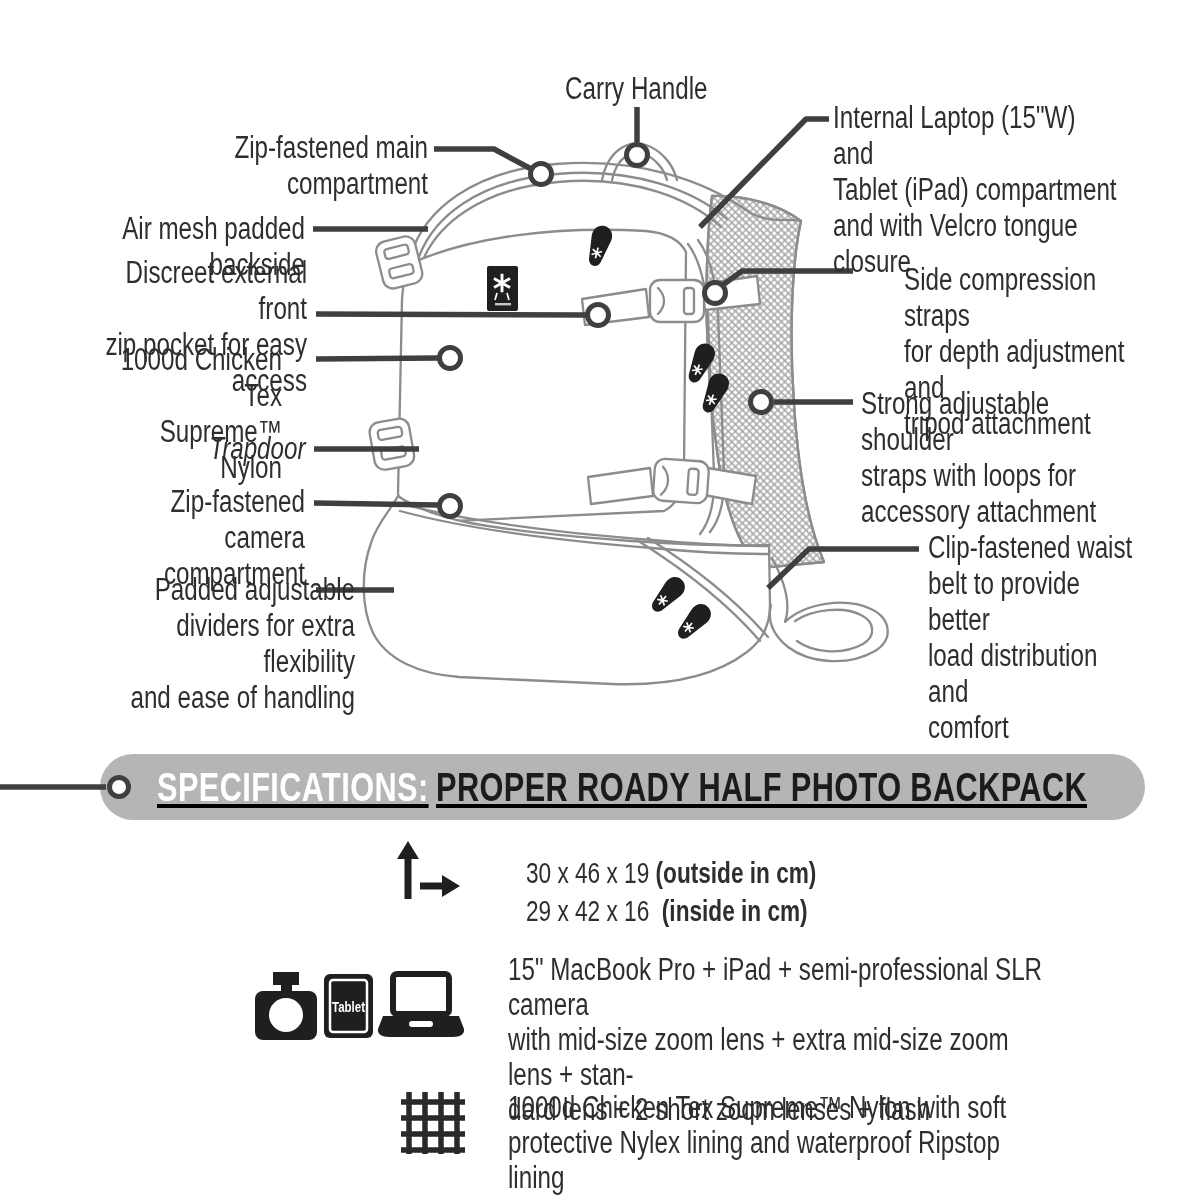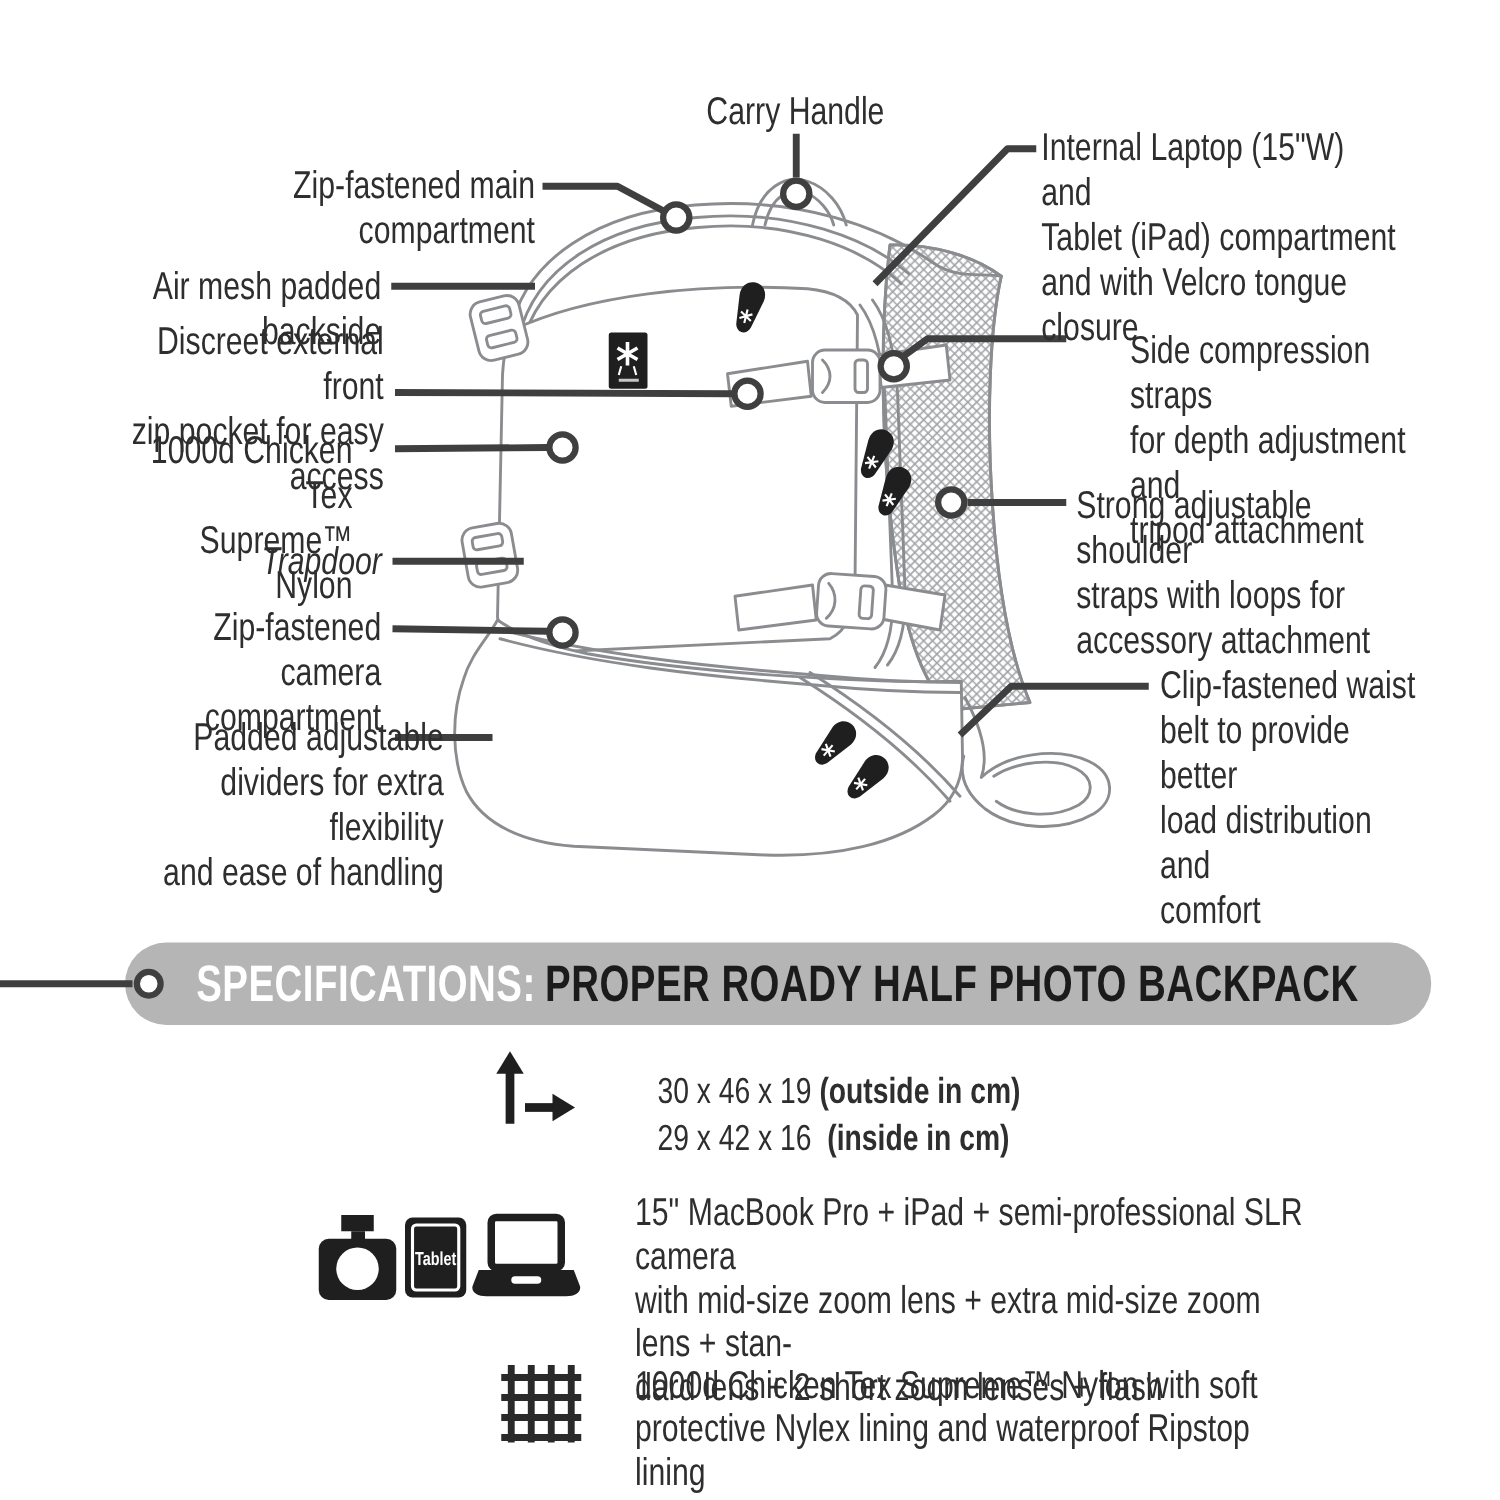--- a/index.html
+++ b/index.html
@@ -13,21 +13,21 @@
   .lbl .inner { display:inline-block; white-space:pre-line; transform:scaleX(0.78); }
   .lbl.r        { text-align:right;margin-left:48px; }
   .lbl.r .inner { transform-origin:100% 50%; text-align:right; }
   .lbl.l .inner { transform-origin:0 50%;   text-align:left; }
   .lbl.c        { text-align:left; }
   .lbl.c .inner { transform-origin:50% 50%; }
 
   #spec-bar-text {
     position:absolute; z-index:2; left:100px; top:754px; width:1045px; height:66px;
     display:flex; align-items:center; justify-content:center;
-    font-size:41px; font-weight:bold; letter-spacing:0.5px; white-space:nowrap;
+    font-size:41px; font-weight:bold; letter-spacing:0.5px; white-space:nowrap;text-decoration:underline;
   }
   #spec-bar-text .inner { display:inline-block; transform:scaleX(0.75); transform-origin:50% 50%; }
   #spec-bar-text .w { color:#ffffff; }
   #spec-bar-text .d { color:#1b1b1b; margin-left:10px; }
 
   .specline { position:absolute; z-index:2; color:#2e2e2e; }
   .dim-row  { font-size:29px; line-height:38px; white-space:nowrap; }
   .dim-row .cond { display:inline-block; transform:scaleX(0.78); transform-origin:0 50%; white-space:nowrap; }
   .dim-bold { font-weight:bold; }
   .bodytext { font-size:31px; line-height:35px; }

